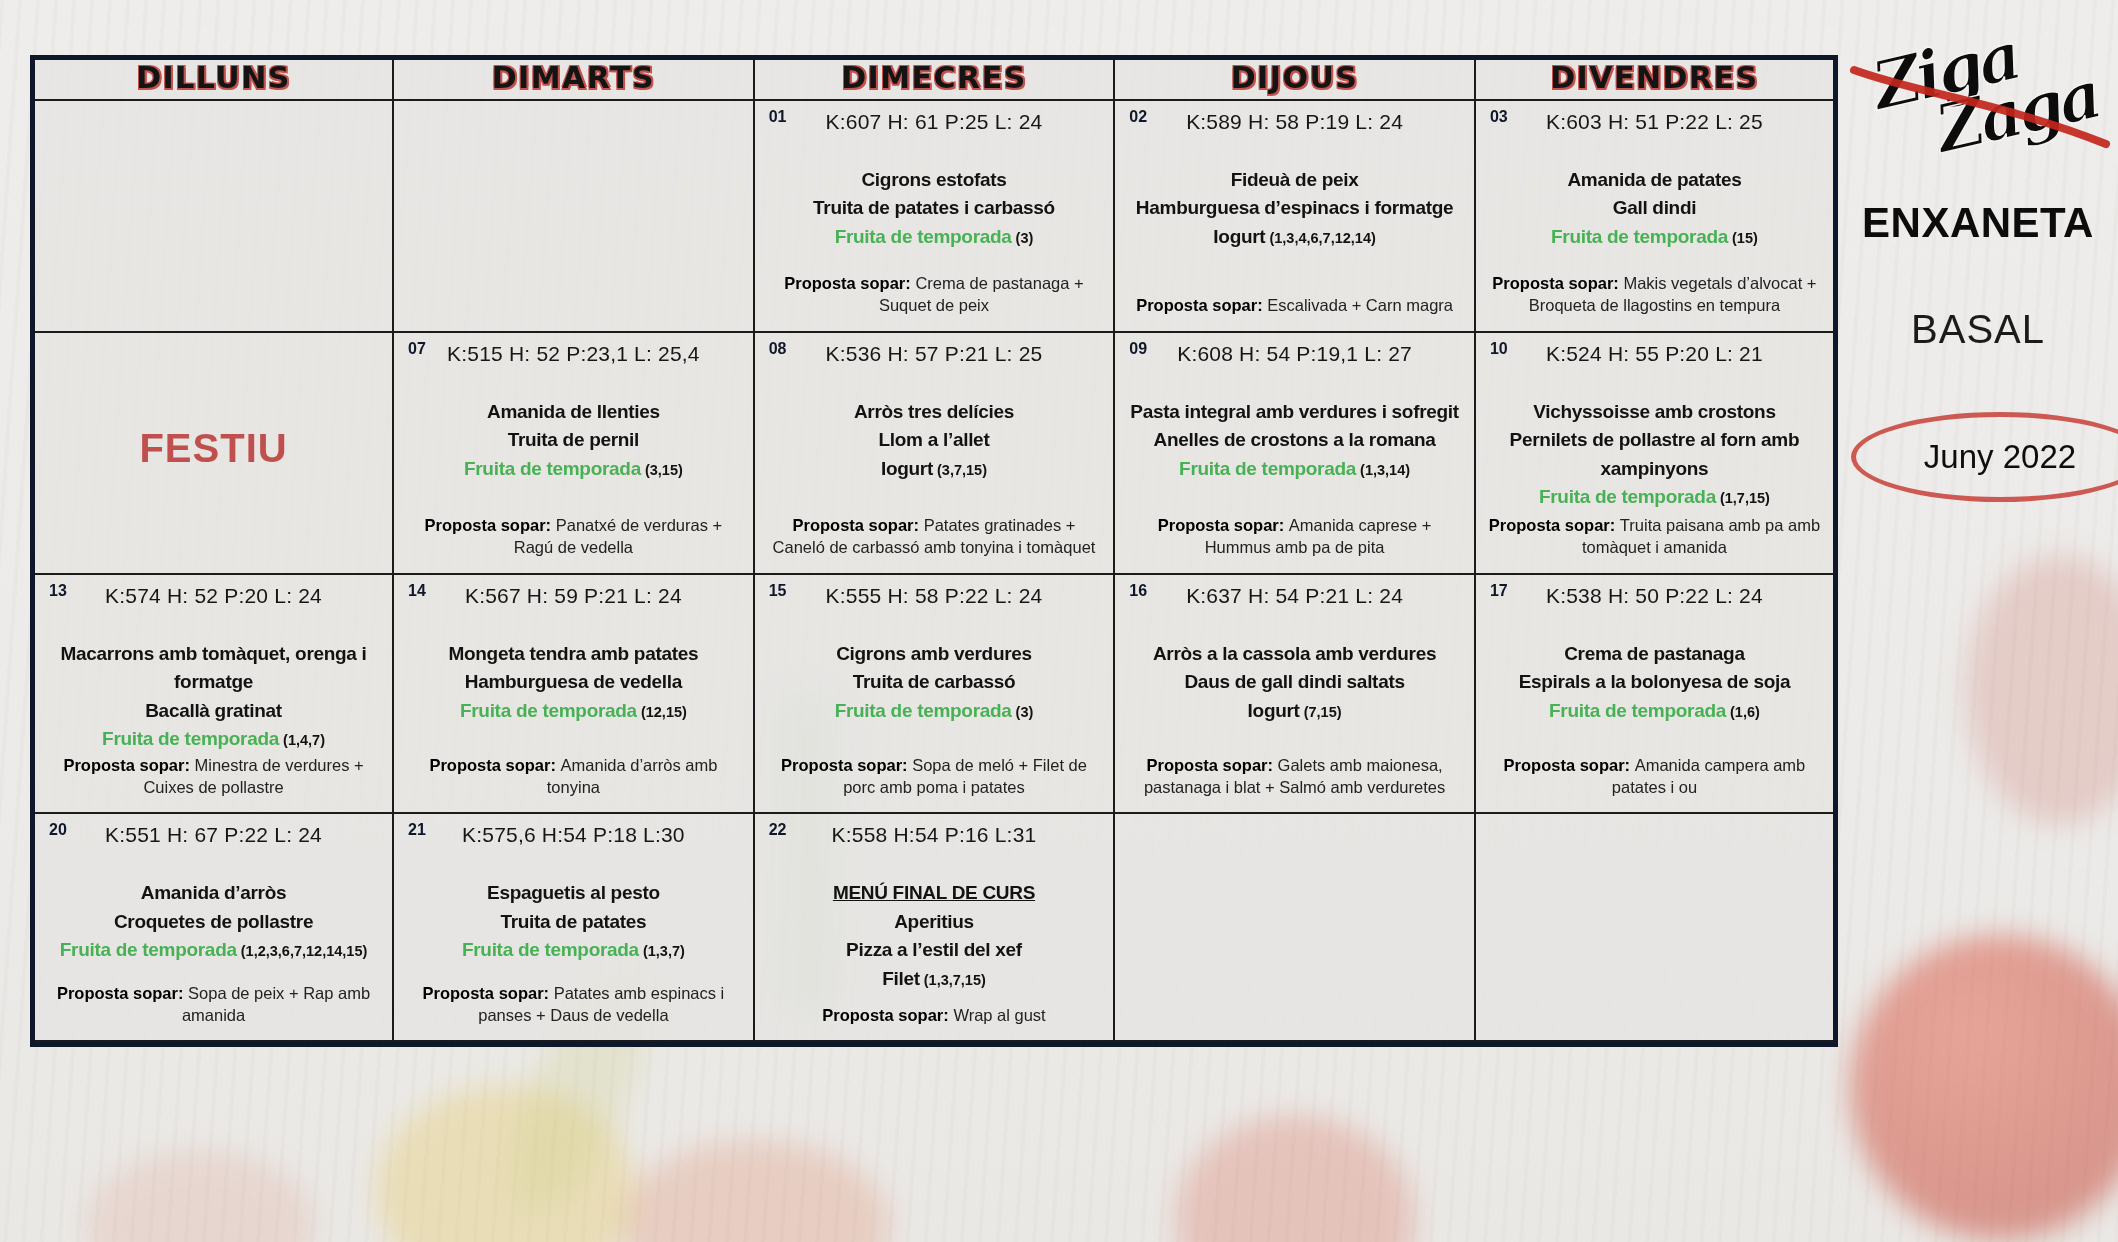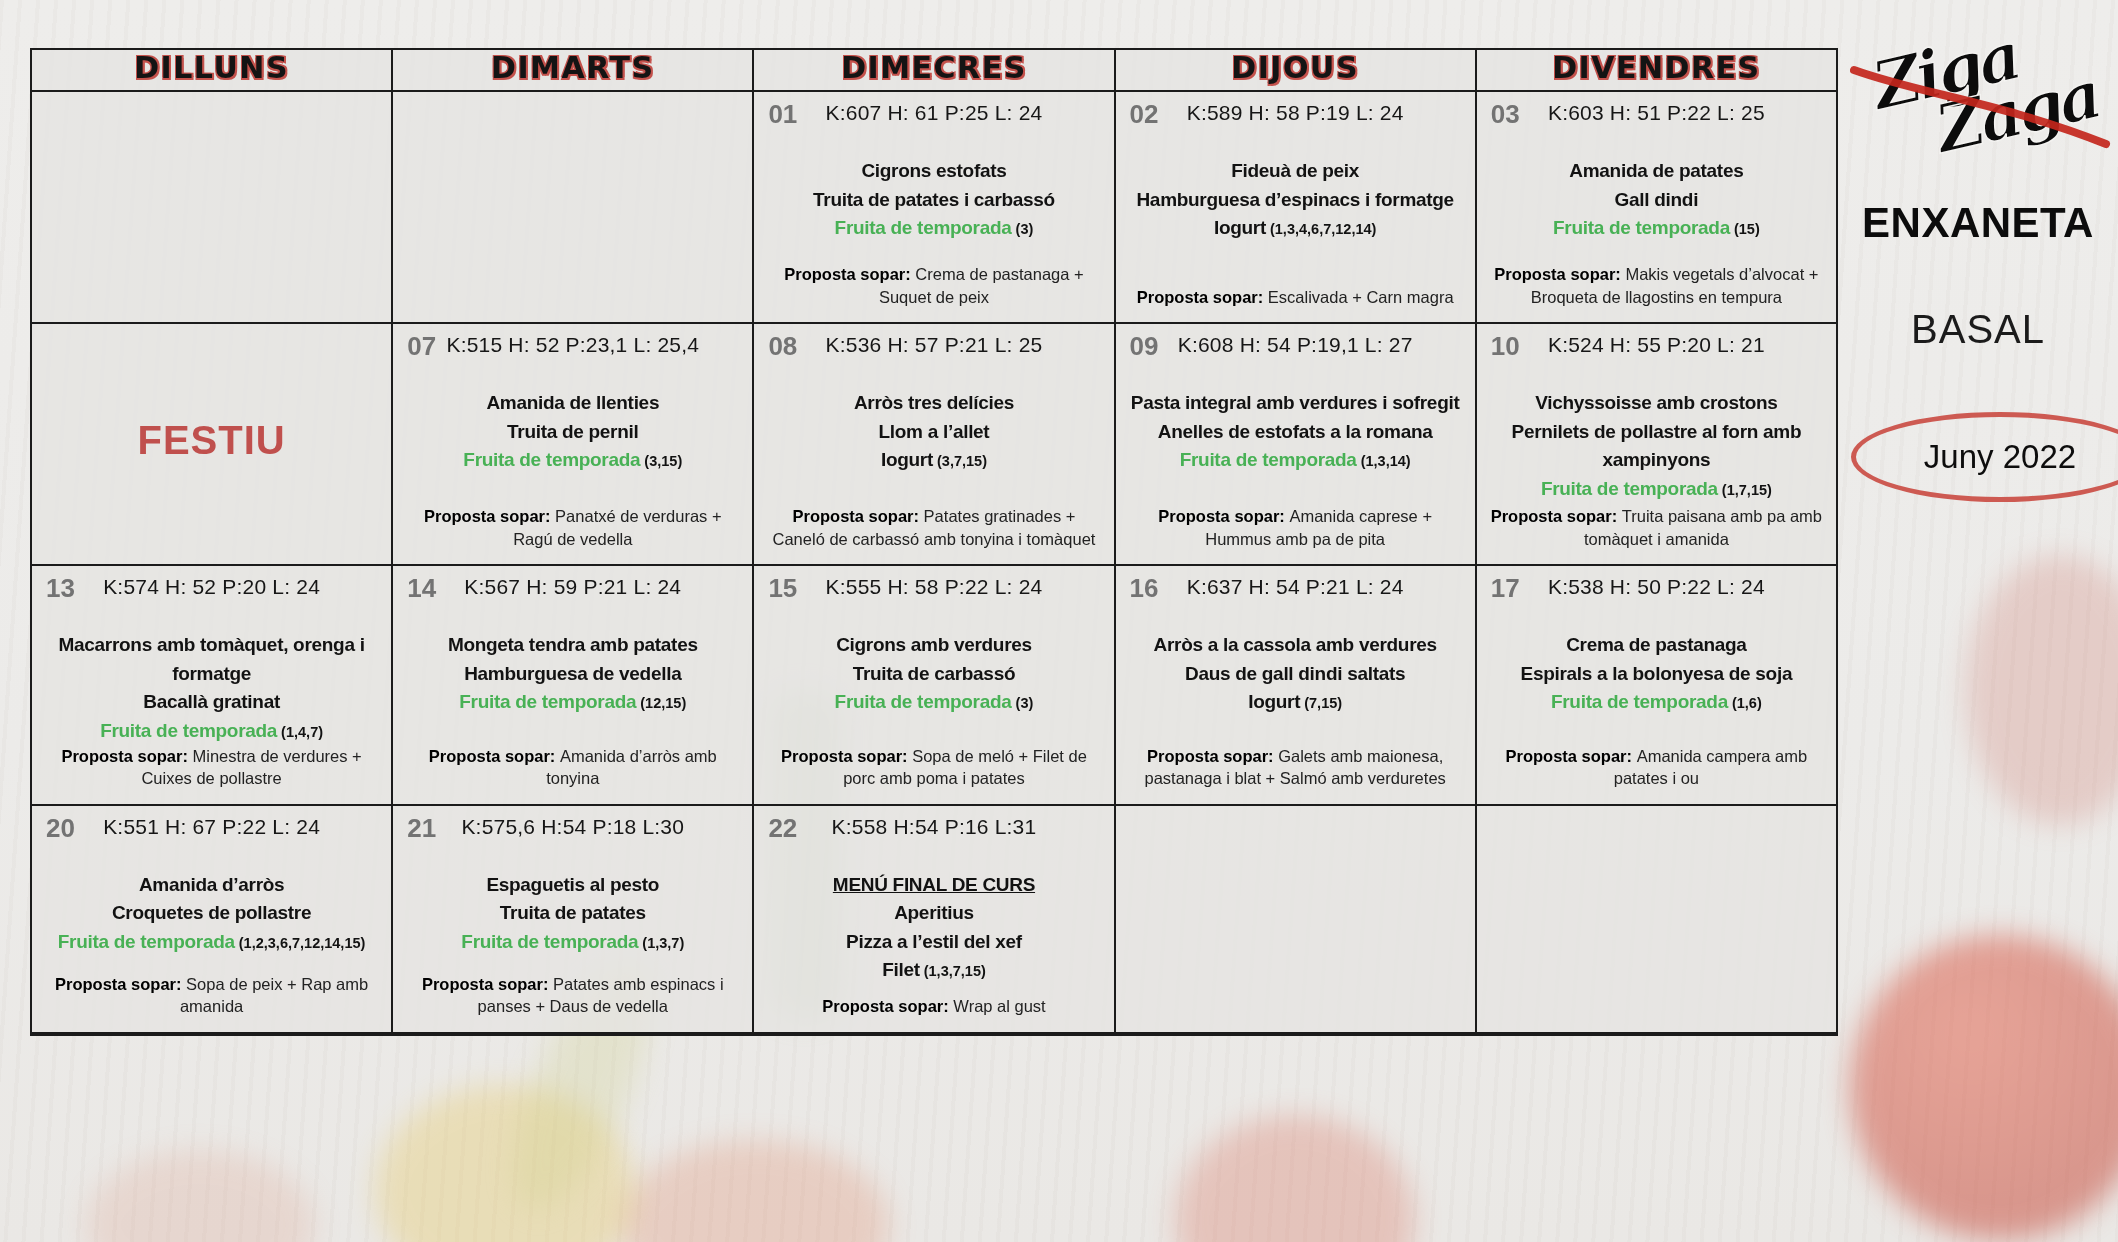--- a/index.html
+++ b/index.html
@@ -10,43 +10,43 @@
   }
   .wood{
     position:absolute;inset:0;
     background:
       repeating-linear-gradient(94deg, rgba(170,158,148,.06) 0 4px, rgba(255,255,255,0) 4px 18px),
       linear-gradient(180deg,#eeedeb 0%,#ecebe9 60%,#eae8e5 100%);
   }
   .blob{position:absolute;border-radius:50%;filter:blur(14px);}
   
   table.menu{
-    position:absolute;left:30px;top:48px;width:1808px;height:961px;
+    position:absolute;left:30px;top:55px;width:1808px;height:961px;
     border-collapse:collapse;table-layout:fixed;
-    border:2px solid #0f172a;
+    border:5px solid #0f172a;
   }
   table.menu th,table.menu td{
     border:2px solid #1b1b1b;
     background:rgba(229,228,226,.82);
     vertical-align:top;padding:0;overflow:hidden;
   }
   thead tr{height:42px;}
   tbody tr:nth-child(1){height:232px;}
   tbody tr:nth-child(2){height:242px;}
   tbody tr:nth-child(3){height:222px;}
   tbody tr:nth-child(4){height:228px;}
   th.dayname{
     font-family:"DejaVu Sans",sans-serif;
     font-size:30px;font-weight:800;color:#141414;letter-spacing:1.5px;
     text-align:center;vertical-align:middle;
     text-shadow:2px 2px 0 #c4524c,-1px -1px 0 #c4524c,2px -1px 0 #c4524c,-1px 2px 0 #c4524c;
   }
   .cell{height:100%;display:flex;flex-direction:column;box-sizing:border-box;padding:6px 8px 14px;}
   .cell-top{position:relative;text-align:center;font-size:21px;color:#161616;padding-top:3px;}
-  .day-num{position:absolute;left:6px;top:1px;font-weight:700;font-size:26px;color:#737373;}
+  .day-num{position:absolute;left:6px;top:1px;font-weight:700;font-size:16px;color:#0f172a;}
   .stats{letter-spacing:.2px;}
   .dishes{margin-top:32px;text-align:center;font-weight:700;font-size:19px;line-height:1.5;color:#121212;letter-spacing:-.3px;}
   .dish.green{color:#48b155;}
   .dish.underline{text-decoration:underline;}
   .allergens{color:#121212;font-size:14.5px;letter-spacing:0;}
   .sopar{margin-top:auto;text-align:center;font-size:16.5px;color:#222;line-height:1.35;padding:0 2px;}
   .sopar b{color:#000000;margin-top:20px;}
   .festiu-cell{display:flex;align-items:center;justify-content:center;height:100%;}
   .festiu-text{color:#c0504d;font-weight:700;font-size:40px;letter-spacing:1px;}
   
@@ -155,21 +155,21 @@
                 <div class="dish"><span>Iogurt</span><span class="allergens"> (3,7,15)</span></div>
               </div>
               <div class="sopar"><b>Proposta sopar: </b><span>Patates gratinades + Caneló de carbassó amb tonyina i tomàquet</span></div>
             </div>
           </td>
           <td>
             <div class="cell">
               <div class="cell-top"><span class="day-num">09</span><span class="stats">K:608  H: 54  P:19,1  L: 27</span></div>
               <div class="dishes">
                 <div class="dish"><span>Pasta integral amb verdures i sofregit</span></div>
-                <div class="dish"><span>Anelles de estofats a la romana</span></div>
+                <div class="dish"><span>Anelles de crostons a la romana</span></div>
                 <div class="dish green"><span>Fruita de temporada</span><span class="allergens"> (1,3,14)</span></div>
               </div>
               <div class="sopar"><b>Proposta sopar: </b><span>Amanida caprese + Hummus amb pa de pita</span></div>
             </div>
           </td>
           <td>
             <div class="cell">
               <div class="cell-top"><span class="day-num">10</span><span class="stats">K:524  H: 55  P:20  L: 21</span></div>
               <div class="dishes">
                 <div class="dish"><span>Vichyssoisse amb crostons</span></div>

